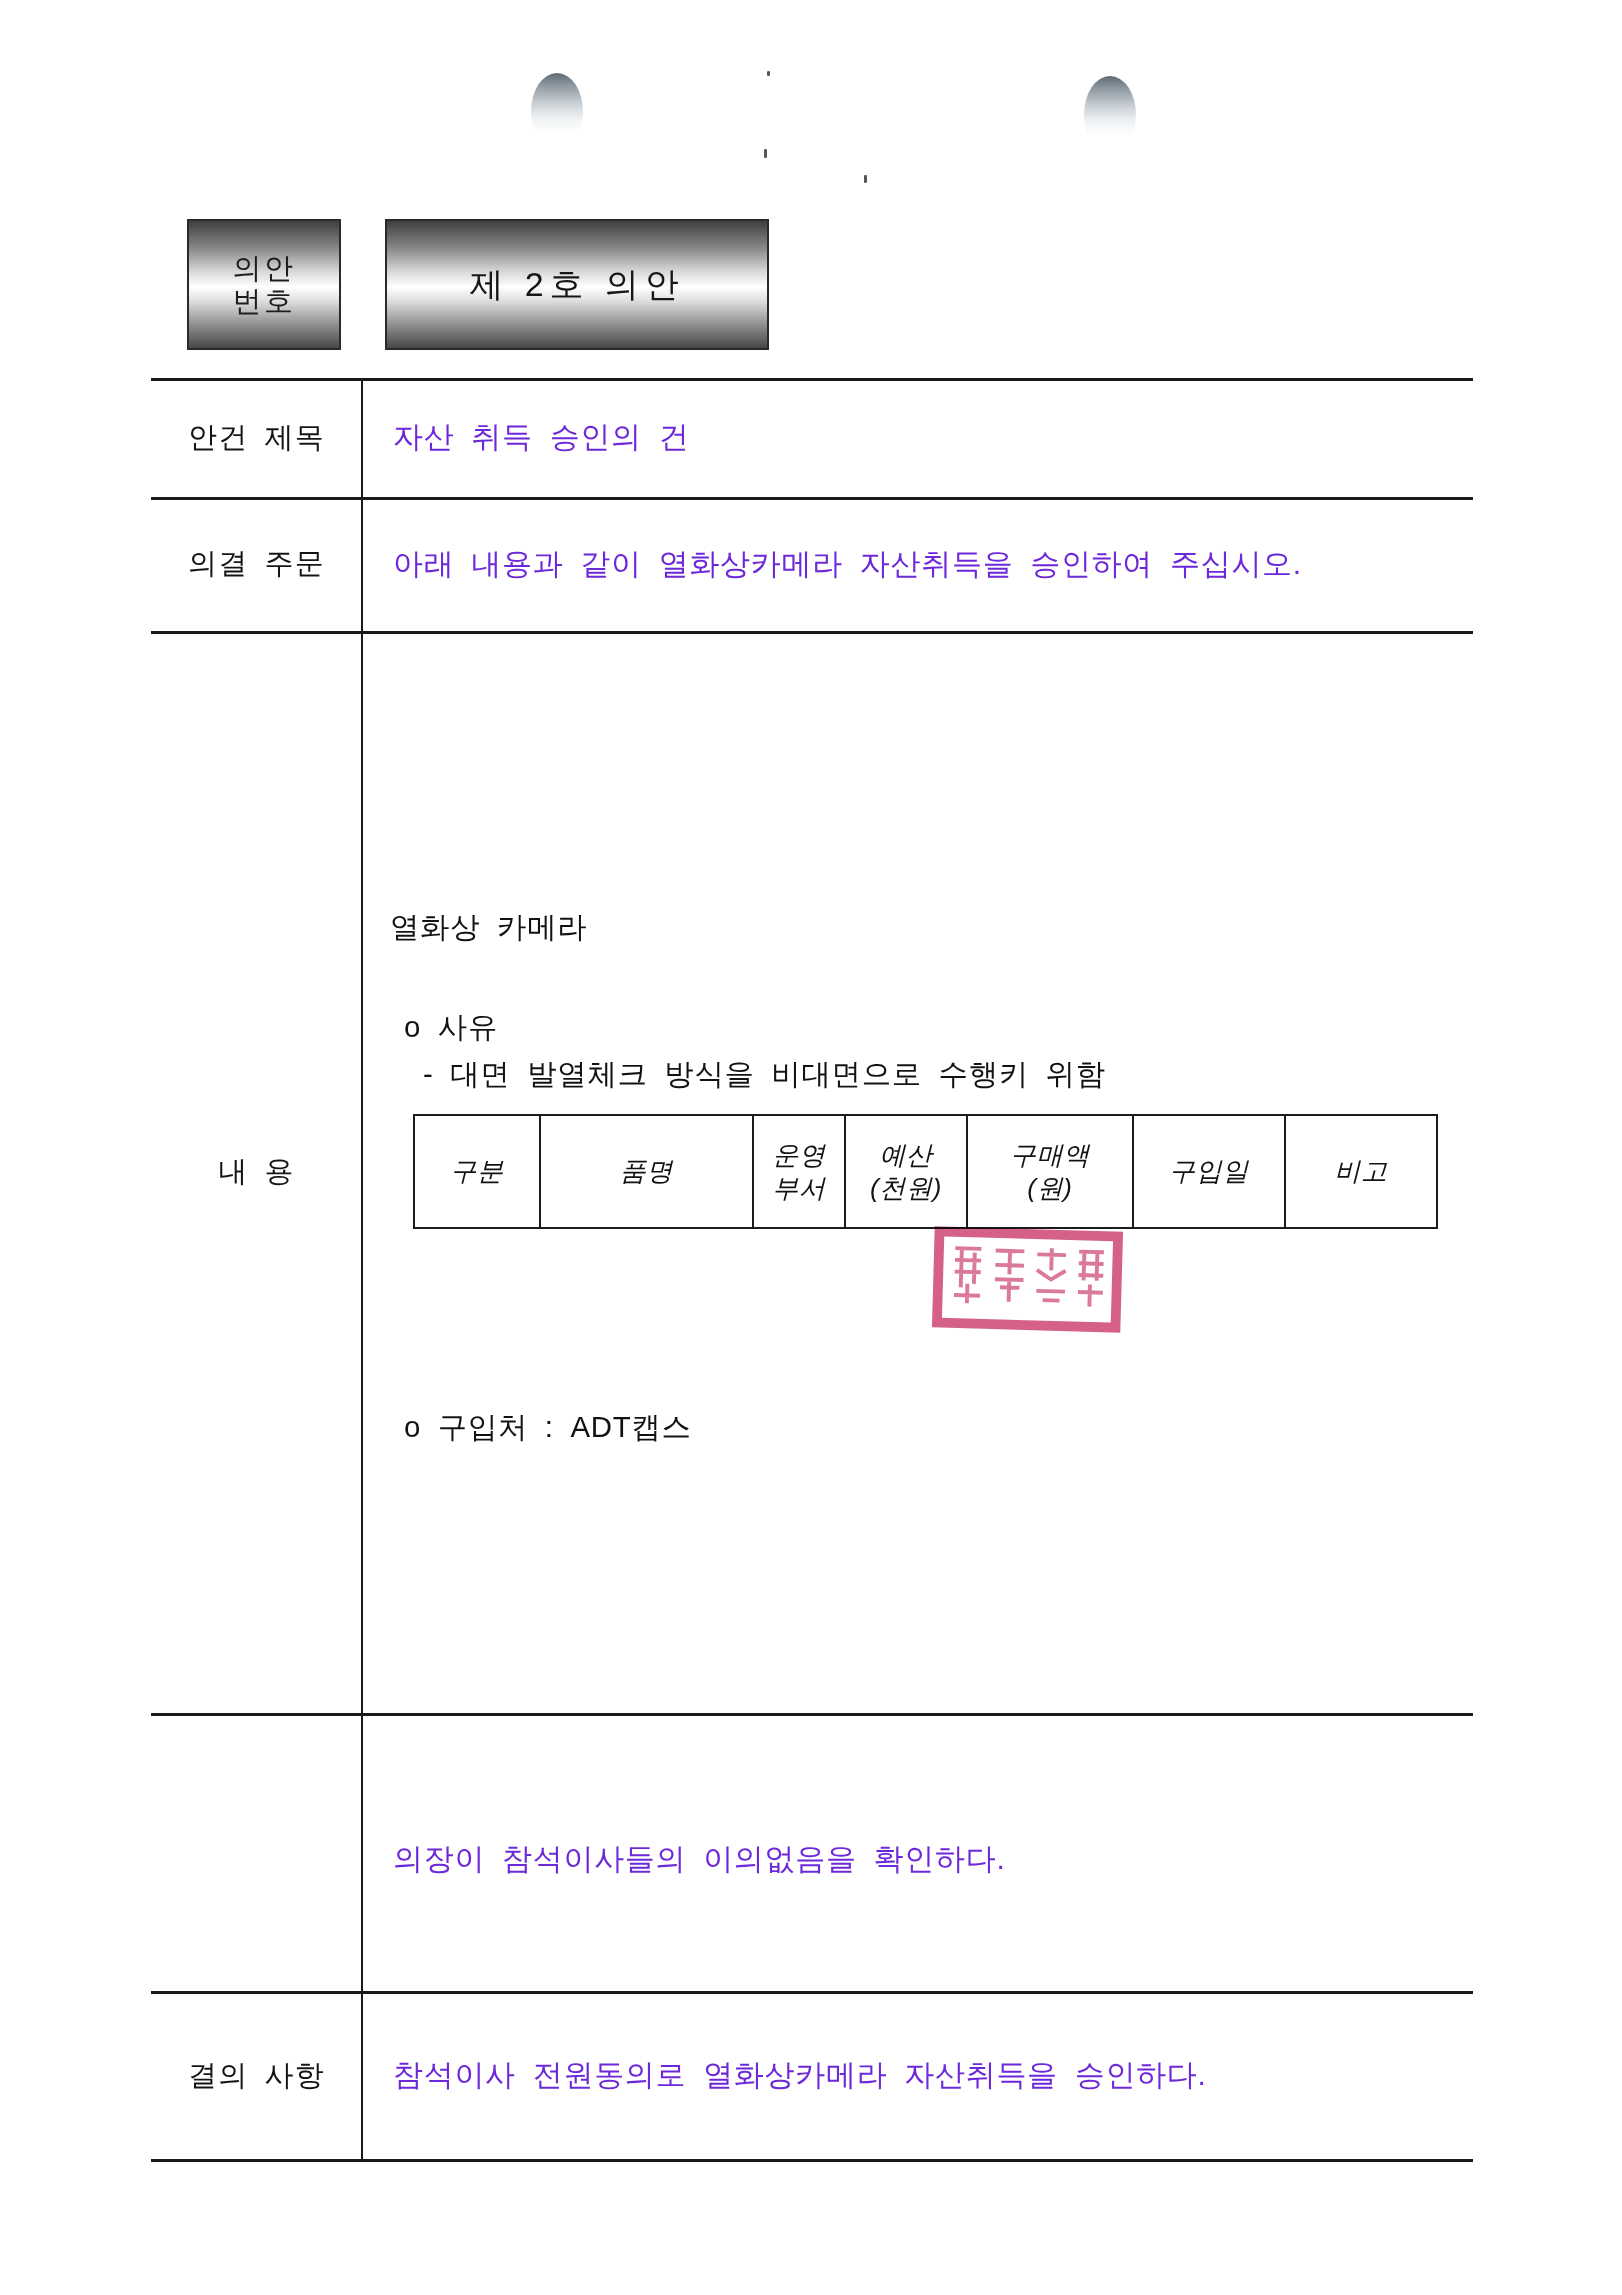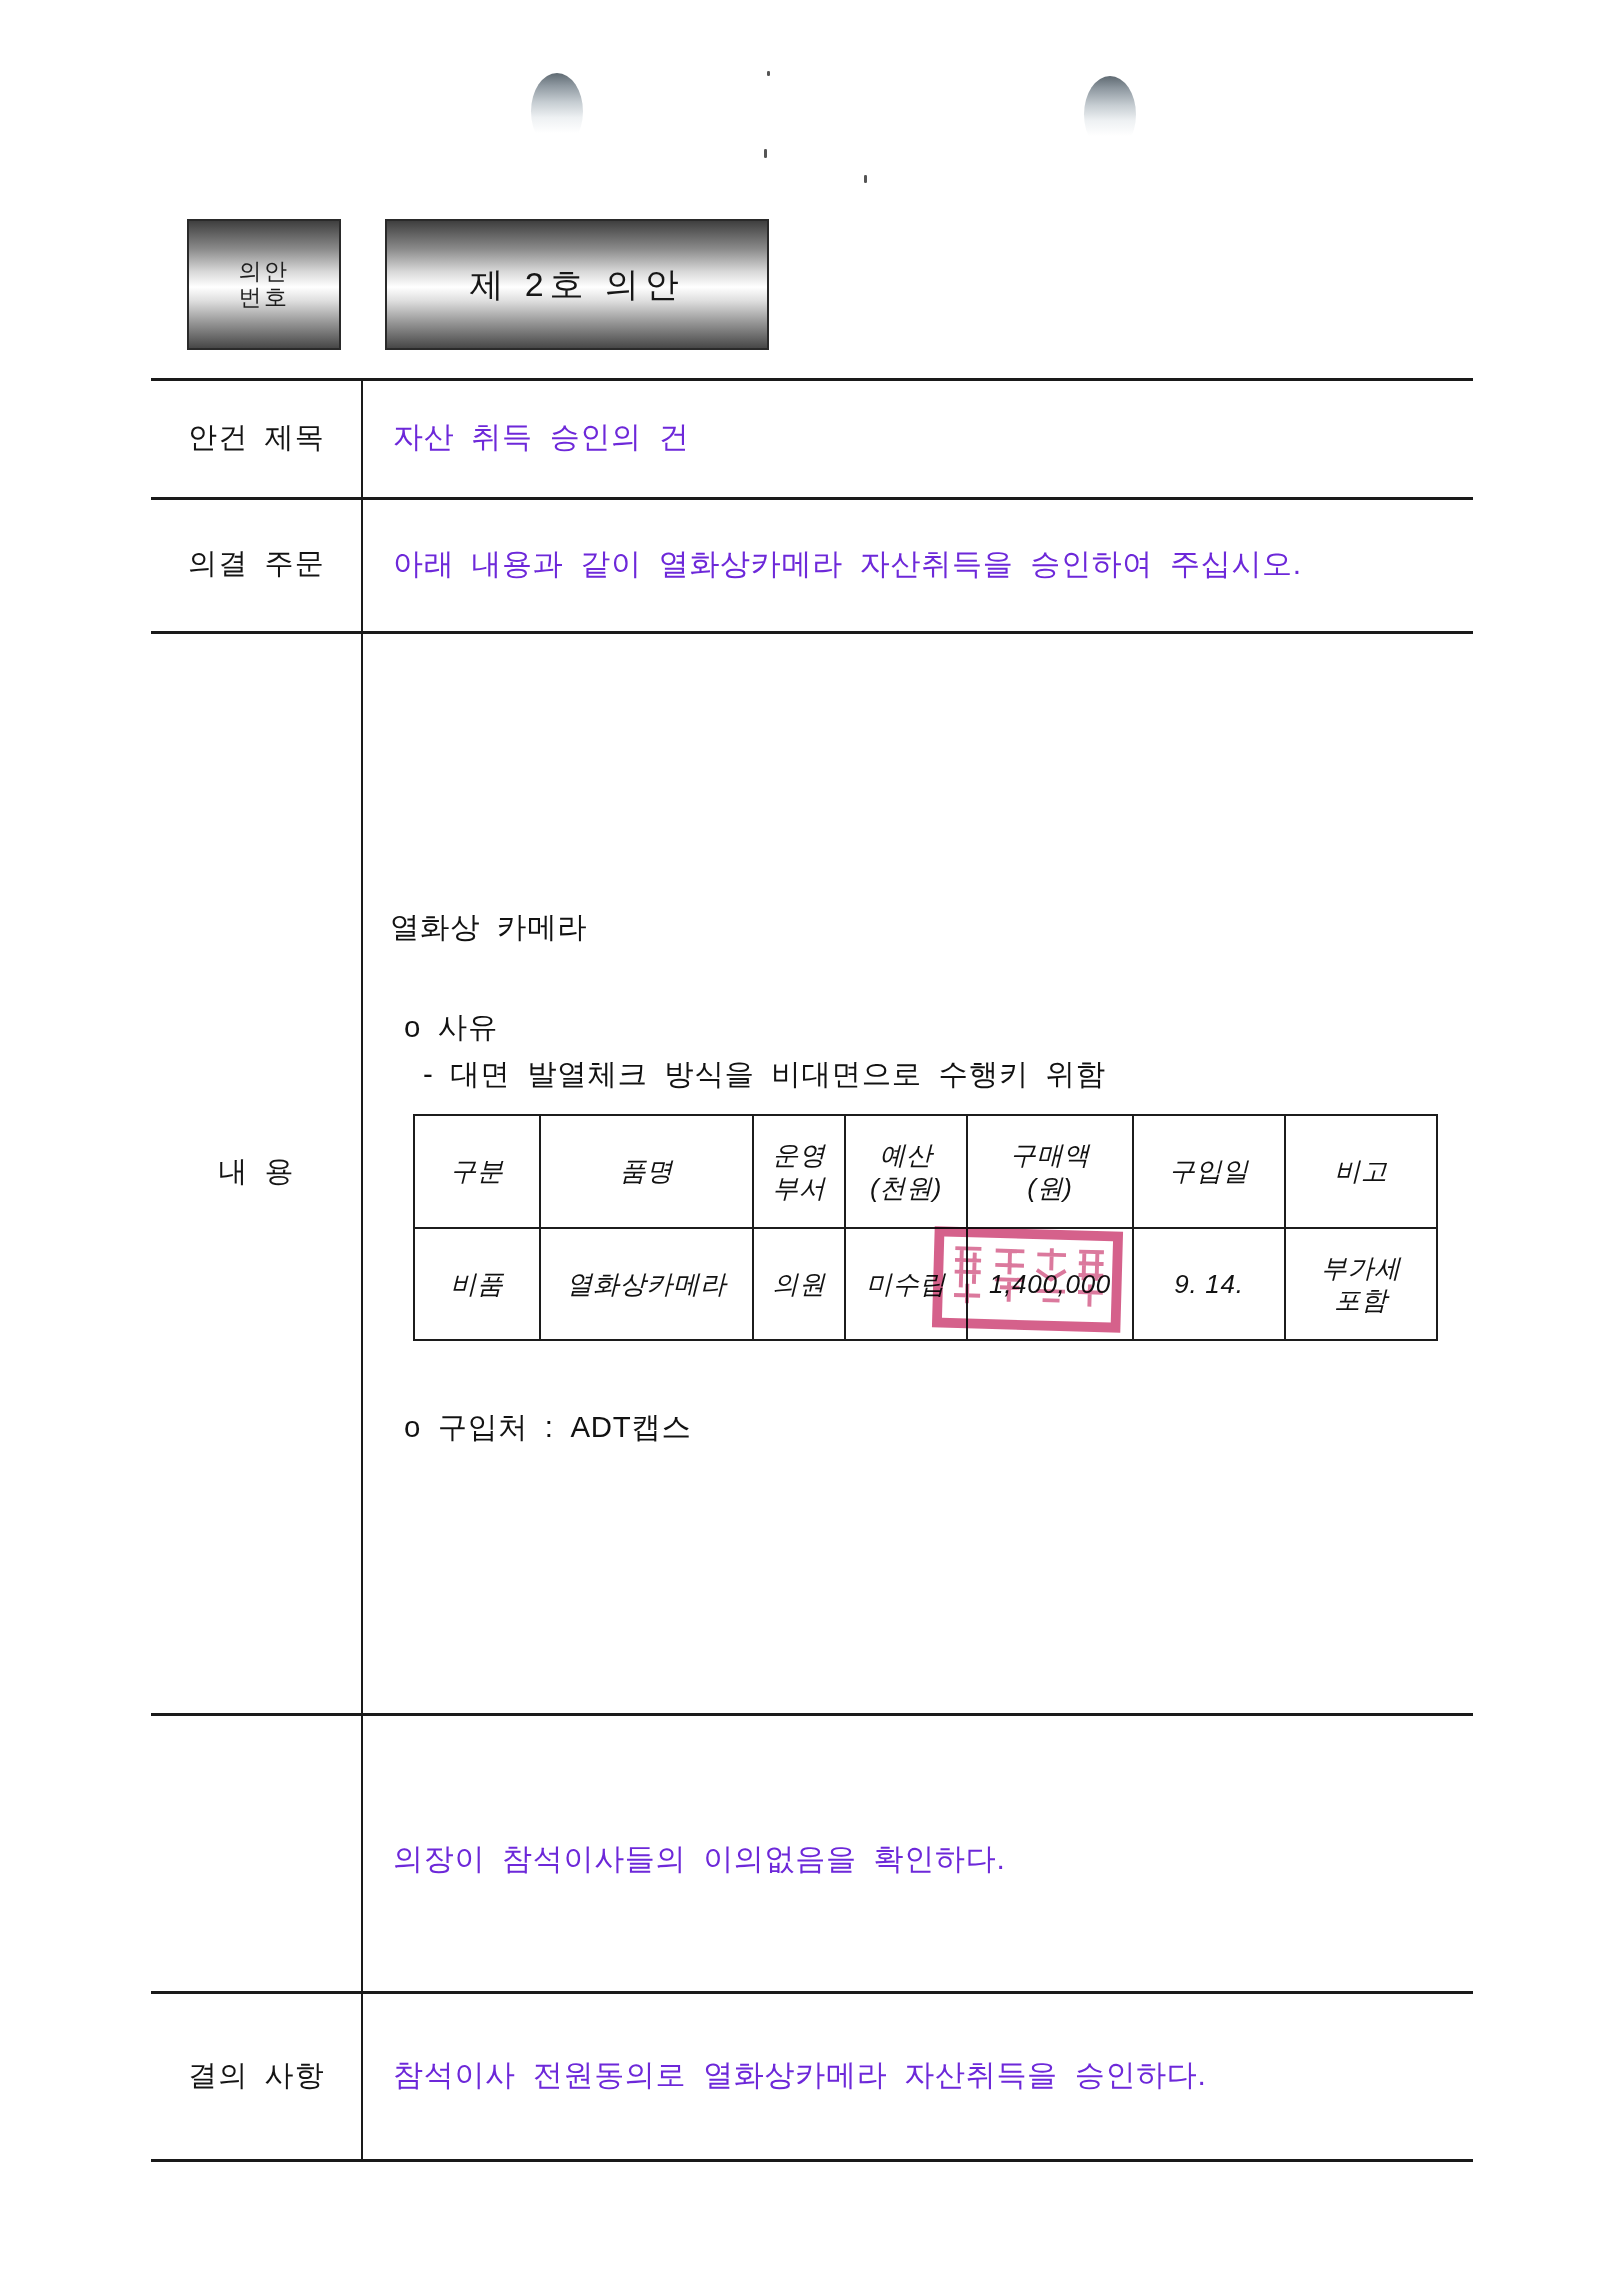--- a/index.html
+++ b/index.html
@@ -30,21 +30,21 @@
     position:absolute;
     top:219px;height:131px;
     background:linear-gradient(to bottom,#3f3f3f 0%,#8a8a8a 22%,#d9d9d9 40%,#ffffff 52%,#dedede 63%,#969696 80%,#474747 100%);
     border:2px solid #2a2a2a;
     box-sizing:border-box;
     display:flex;align-items:center;justify-content:center;
   }
   .badge-left{left:187px;width:154px;}
   .badge-right{left:385px;width:384px;}
   .badge-number-label{
-    font-size:23px;line-height:1.12;letter-spacing:2.6px;
+    font-size:29px;line-height:1.12;letter-spacing:2.6px;
     white-space:pre-line;text-align:center;color:#1d1d1d;font-weight:500;
   }
   .badge-title{
     font-size:34px;letter-spacing:5.9px;color:#161616;font-weight:500;
   }
 
   
   .hline{position:absolute;left:151px;width:1322px;height:2.6px;background:#1a1a1a;}
   .vline{position:absolute;left:361px;top:378px;width:2px;height:1784px;background:#1a1a1a;}
 
@@ -142,30 +142,20 @@
       <th>품명</th>
       <th>운영
 부서</th>
       <th>예산
 (천원)</th>
       <th>구매액
 (원)</th>
       <th>구입일</th>
       <th>비고</th>
     </tr>
-    <tr>
-      <td>비품</td>
-      <td>열화상카메라</td>
-      <td>의원</td>
-      <td>미수립</td>
-      <td>1,400,000</td>
-      <td>9. 14.</td>
-      <td>부가세
-포함</td>
-    </tr>
   </tbody>
     </table>
 
   <div class="stamp">
     <svg width="191" height="103" viewBox="0 0 292 158">
       <g stroke="#c9356b" fill="none" opacity="0.78">
         <rect x="9" y="9" width="274" height="140" stroke-width="15"></rect>
 
         <g stroke-width="6" opacity="0.85">
           <path d="M34 34 h40 M34 52 h40 M34 70 h40 M44 34 v60 M64 40 v48 M34 106 h40 M54 88 v30"></path>

